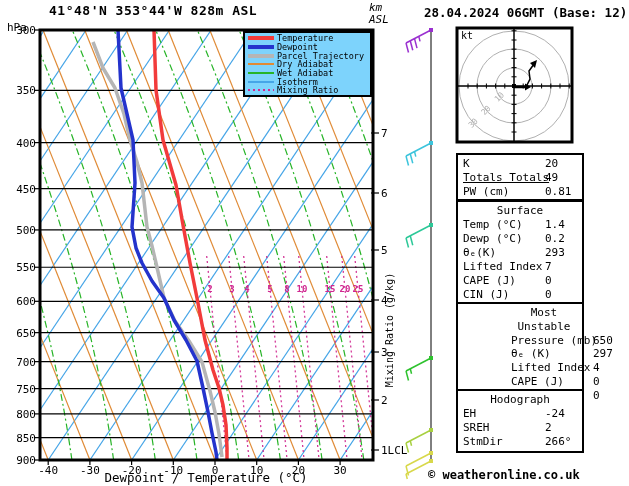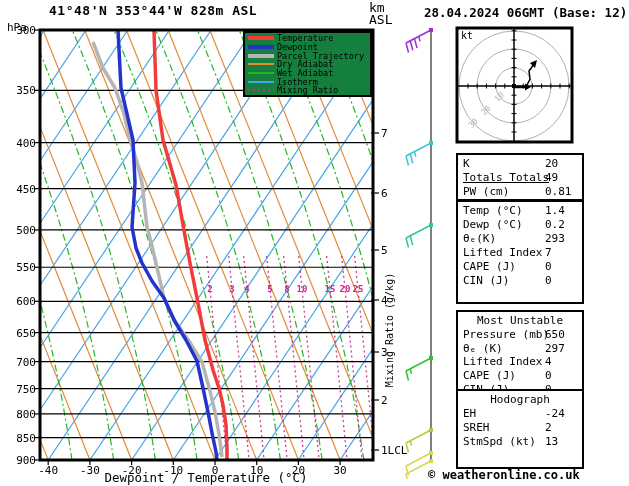--- a/index.html
+++ b/index.html
@@ -1,28 +1,28 @@
 <!DOCTYPE html>
 <html><head>
 <meta charset="utf-8">
 <style>
   html,body{margin:0;padding:0;background:#fff;}
   .canvas{position:relative;width:629px;height:486px;background:#fff;overflow:hidden;
           font-family:"DejaVu Sans Mono",monospace;color:#000;}
   .abs{position:absolute;}
   .hpa-label{left:7px;top:21px;font-size:11px;}
   .title{left:28px;top:3px;font-size:13px;font-weight:bold;letter-spacing:.5px;margin-left:21px;}
-  .km-label{left:369px;top:2px;font-size:13px;line-height:12px;}
+  .km-label{left:369px;top:2px;font-size:11px;line-height:12px;font-style:italic;}
   .datetime{left:424px;top:5px;font-size:12.5px;font-weight:bold;}
   .footer{left:428px;top:468px;font-size:12px;font-weight:bold;}
   .mixing-label{left:311px;top:323px;width:160px;height:14px;text-align:center;
                 font-size:10px;transform:rotate(-90deg);}
   #chart-svg{position:absolute;left:0;top:0;}
   .legend{left:243px;top:31px;width:129px;height:66px;border:2px solid #000;
-          background:#15803d;box-sizing:border-box;padding:1px 0 0 3px;z-index:5;}
+          background:#7dd3fc;box-sizing:border-box;padding:1px 0 0 3px;z-index:5;}
   .legend-row{display:flex;align-items:center;height:8.7px;font-size:8.5px;white-space:nowrap;}
   .legend-swatch{display:inline-block;width:26px;margin-right:3px;flex:none;}
   #tables{left:0;top:0;width:629px;height:486px;pointer-events:none;}
   .tbox{position:absolute;left:456px;width:128px;border:2px solid #000;background:#fff;
         box-sizing:border-box;font-size:11px;}
   .theader{text-align:center;}
   .trow{position:relative;}
   .tlabel{margin-left:5px;white-space:nowrap;}
   .tval{position:absolute;left:87px;top:0;white-space:nowrap;}
 </style>
@@ -309,37 +309,38 @@
 
   <div class="abs mixing-label">Mixing Ratio (g/kg)</div>
 
   <div class="abs" id="tables">
       <div class="tbox" style="top: 153px; height: 48px; padding-top: 2px;">
         <div class="trow" style="line-height: 14px;"><span class="tlabel">K</span><span class="tval">20</span></div>
         <div class="trow" style="line-height: 14px; text-decoration: underline;"><span class="tlabel">Totals Totals</span><span class="tval">49</span></div>
         <div class="trow" style="line-height: 14px;"><span class="tlabel">PW (cm)</span><span class="tval">0.81</span></div>
       </div>
       <div class="tbox" style="top: 200px; height: 104px; padding-top: 2px;">
+        <div class="theader" style="line-height: 14px;">Surface</div>
         <div class="trow" style="line-height: 14px;"><span class="tlabel">Temp (°C)</span><span class="tval">1.4</span></div>
         <div class="trow" style="line-height: 14px;"><span class="tlabel">Dewp (°C)</span><span class="tval">0.2</span></div>
         <div class="trow" style="line-height: 14px;"><span class="tlabel">θₑ(K)</span><span class="tval">293</span></div>
         <div class="trow" style="line-height: 14px;"><span class="tlabel">Lifted Index</span><span class="tval">7</span></div>
         <div class="trow" style="line-height: 14px;"><span class="tlabel">CAPE (J)</span><span class="tval">0</span></div>
         <div class="trow" style="line-height: 14px;"><span class="tlabel">CIN (J)</span><span class="tval">0</span></div>
       </div>
-      <div class="tbox" style="top: 310px; height: 89px; padding-top: 2px;">
+      <div class="tbox" style="top: 302px; height: 89px; padding-top: 2px; padding-left: 48px;">
         <div class="theader" style="line-height: 13.8333px;">Most Unstable</div>
         <div class="trow" style="line-height: 13.8333px;"><span class="tlabel">Pressure (mb)</span><span class="tval">650</span></div>
         <div class="trow" style="line-height: 13.8333px;"><span class="tlabel">θₑ (K)</span><span class="tval">297</span></div>
         <div class="trow" style="line-height: 13.8333px;"><span class="tlabel">Lifted Index</span><span class="tval">4</span></div>
         <div class="trow" style="line-height: 13.8333px;"><span class="tlabel">CAPE (J)</span><span class="tval">0</span></div>
         <div class="trow" style="line-height: 13.8333px;"><span class="tlabel">CIN (J)</span><span class="tval">0</span></div>
       </div>
-      <div class="tbox" style="top: 389px; height: 80px; padding-top: 2px;">
+      <div class="tbox" style="top: 389px; height: 64px; padding-top: 2px;">
         <div class="theader" style="line-height: 14px;">Hodograph</div>
         <div class="trow" style="line-height: 14px;"><span class="tlabel">EH</span><span class="tval">-24</span></div>
         <div class="trow" style="line-height: 14px;"><span class="tlabel">SREH</span><span class="tval">2</span></div>
-        <div class="trow" style="line-height: 14px;"><span class="tlabel">StmSpd (kt)</span><span class="tval">13</span></div>
+        <div class="trow" style="line-height: 14px;"><span class="tlabel">StmDir</span><span class="tval">266°</span></div>
       </div>
     </div>
 
   <div class="abs footer">© weatheronline.co.uk</div>
 </div>
 
 </body></html>

